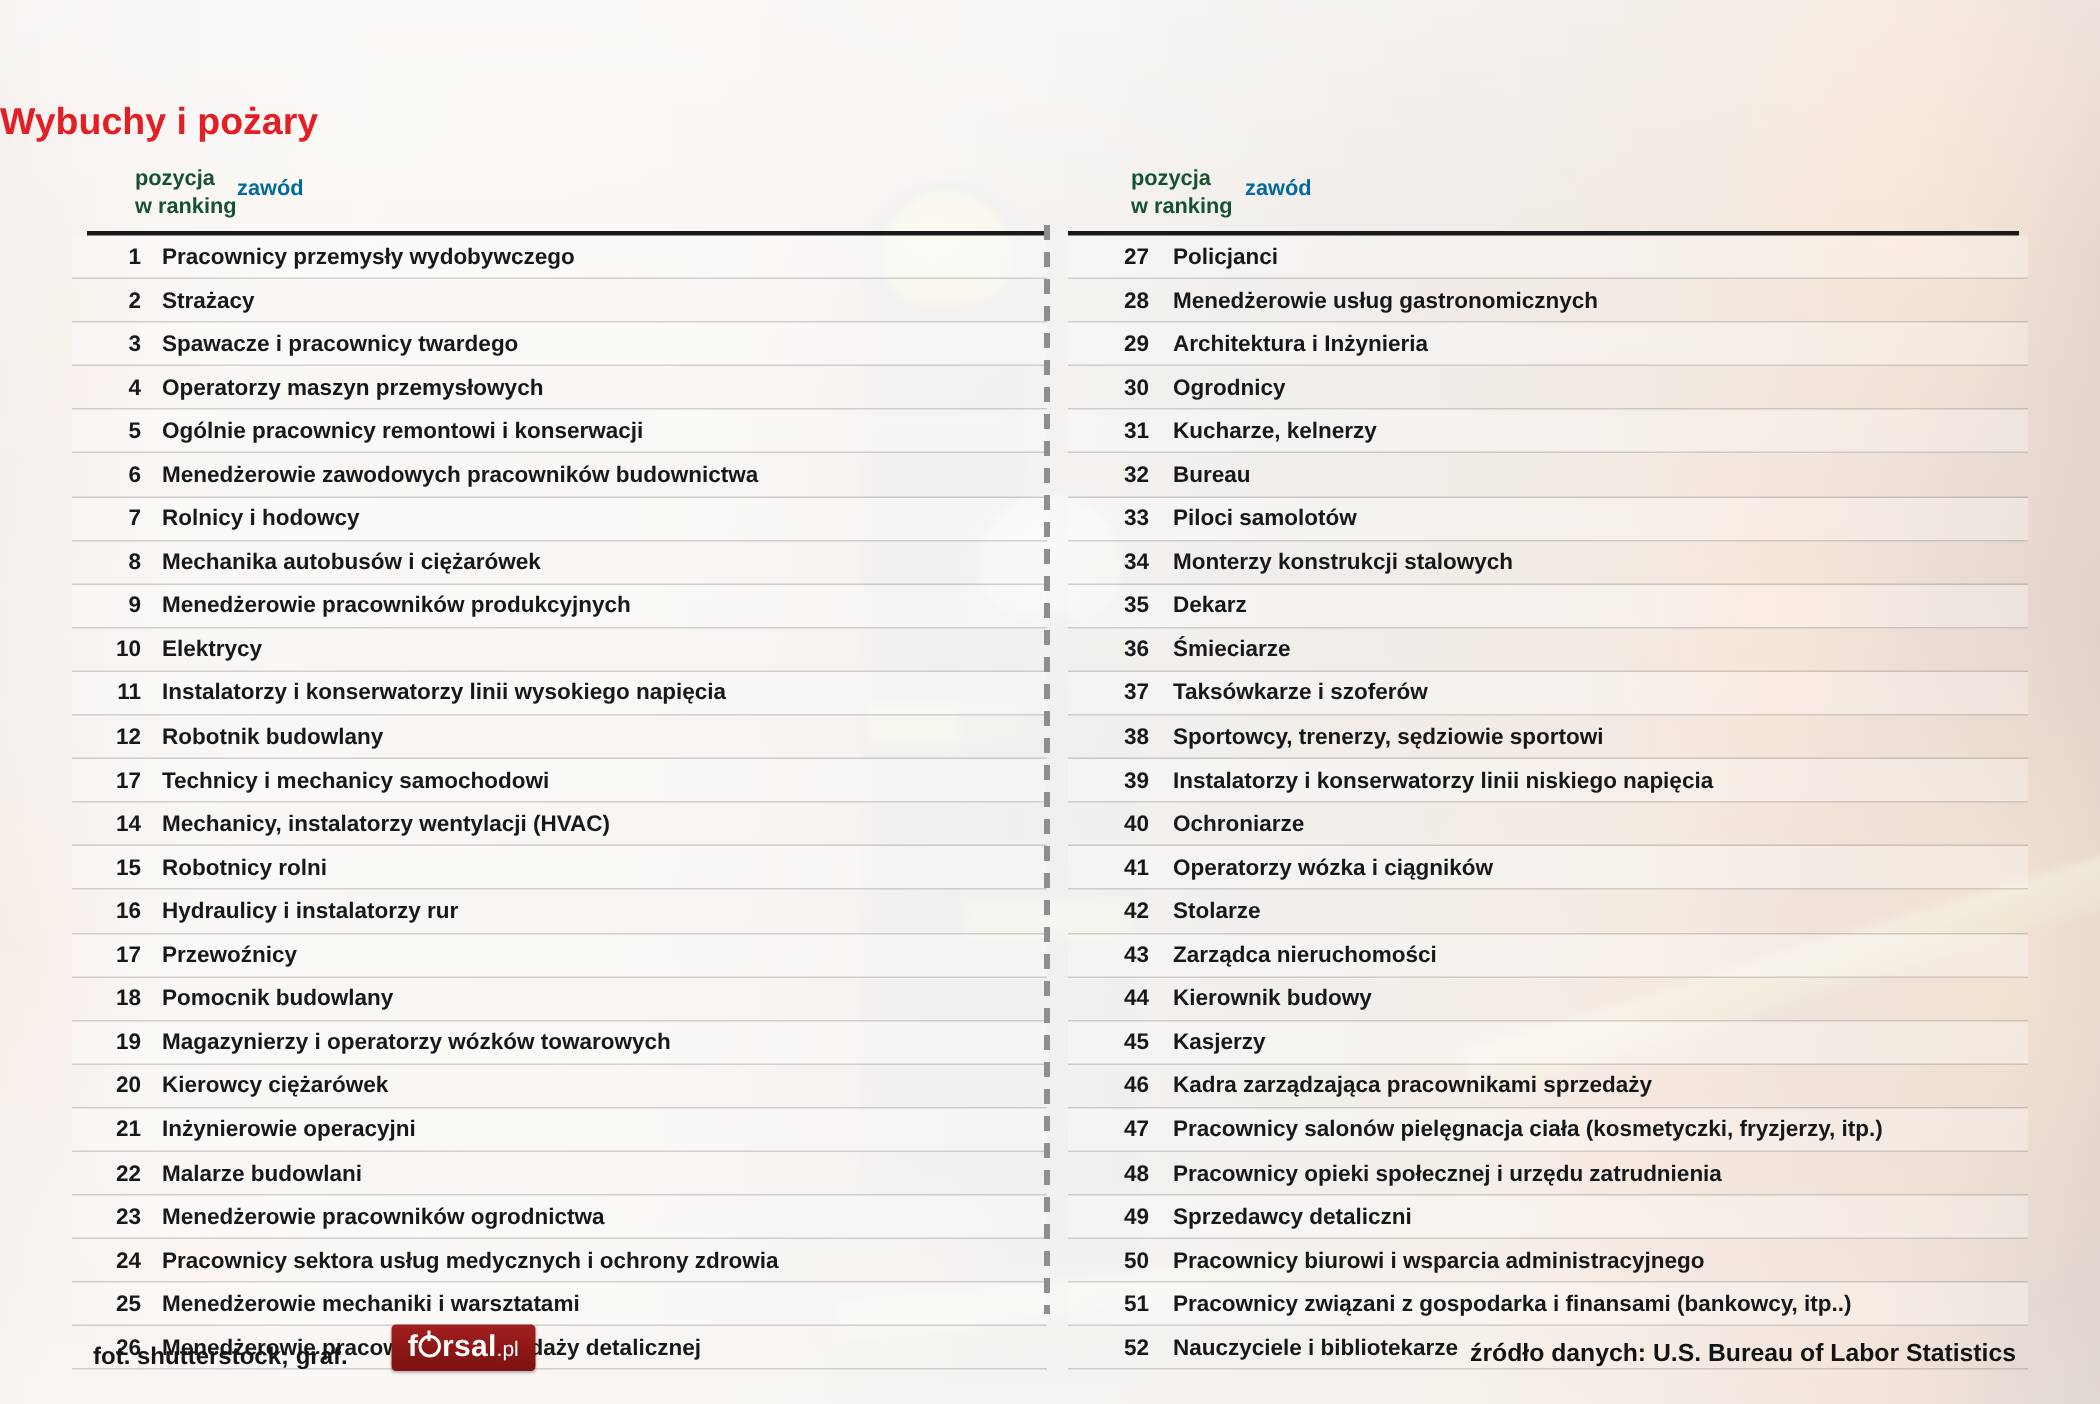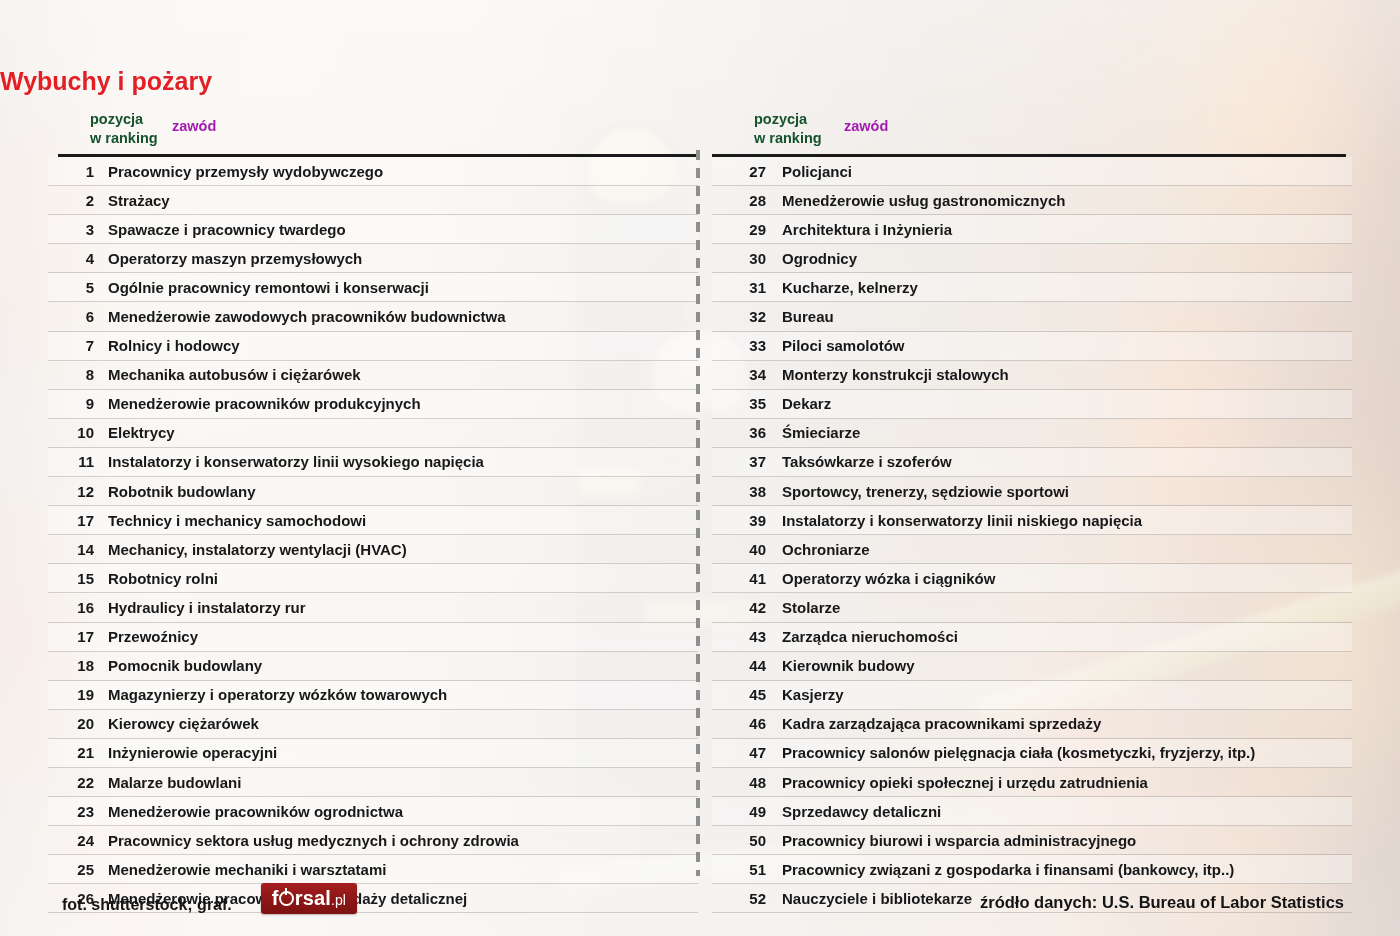--- a/index.html
+++ b/index.html
@@ -149,23 +149,22 @@
 
   .col-head { position: absolute; top: 98px; left: 0; height: 50px; width: 100%; }
   .head-pos {
     position: absolute; left: 4px; top: 12px;
     font-size: 14.5px; font-weight: bold; color: #14532d;
     line-height: 19px;
     margin-left: 38px;
   }
   .head-job {
     position: absolute; left: 110px; top: 19px;
-    font-size: 14.5px; font-weight: bold; color: #a21caf;
+    font-size: 14.5px; font-weight: bold; color: #0369a1;
     line-height: 19px;
-    margin-left: 14px;
   }
   .col-right .head-pos { left: 4px; }
   .col-right .head-job { left: 118px; }
 
   .rule {
     position: absolute;
     top: 154px;
     height: 3px;
     background: #1a1a1a;
   }

